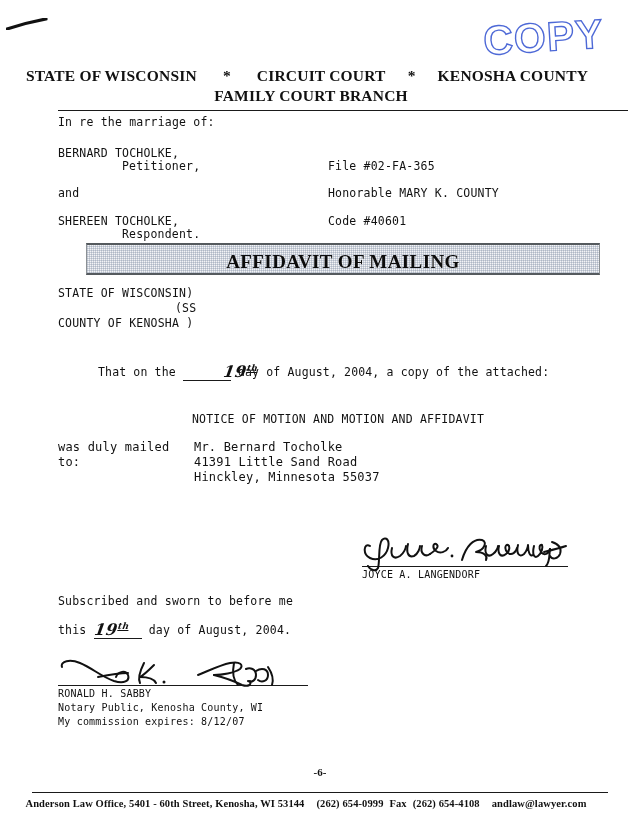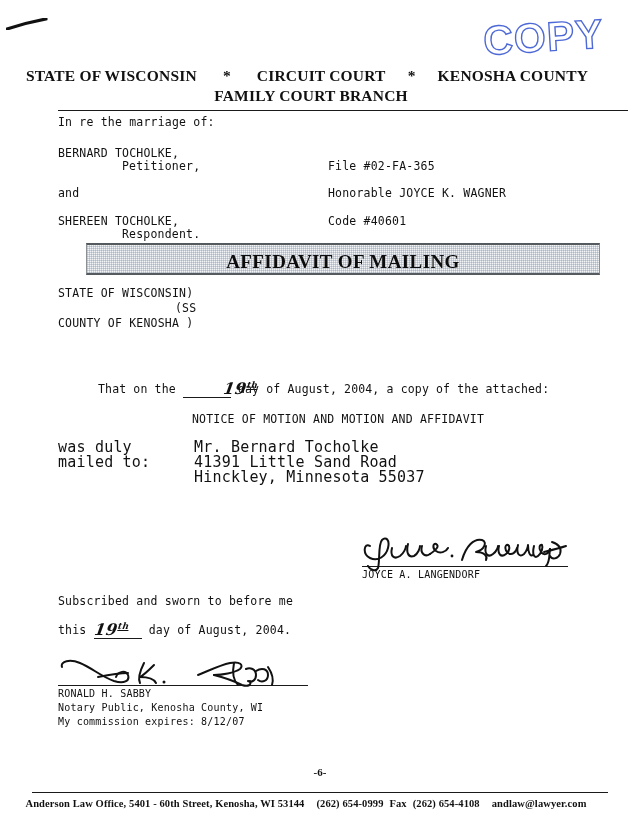--- a/index.html
+++ b/index.html
@@ -118,21 +118,21 @@
 
   
   .body-block {
     left: 58px; top: 348px;
     width: 572px;
     font-size: 11.5px;
     line-height: 15px;
     letter-spacing: 0.15px;
   }
   .body-block .p1 { text-indent: 40px; }
-  .body-block .p2 { margin-top: 34px; text-indent: 40px; position: relative; }
+  .body-block .p2 { margin-top: 17px; text-indent: 40px; position: relative; }
 
   
   .fill-date {
     display: inline-block;
     position: relative;
     width: 48px;
     border-bottom: 1.3px solid #1a1a1a;
     text-align: center;
     vertical-align: baseline;
   }
@@ -159,21 +159,21 @@
     left: 0; top: 412px;
     width: 640px;
     text-align: center;
     padding-left: 18px;
     font-size: 11.5px;
     letter-spacing: 0.2px;
   }
 
   .mailed {
     left: 58px; top: 440px;
-    font-size: 15px;
+    font-size: 12px;
     line-height: 15px;
     letter-spacing: 0.2px;
   }
   .mailed .lbl { display: inline-block; width: 136px; vertical-align: top; }
   .mailed .addr { display: inline-block; vertical-align: top; }
 
   
   .sig-block {
     left: 362px; top: 534px;
     width: 210px;
@@ -272,21 +272,21 @@
   <div class="row">
     <span class="left">BERNARD TOCHOLKE,</span>
   </div>
   <div class="row">
     <span class="left"><span class="indent">Petitioner,</span></span><span class="right">File #02-FA-365</span>
   </div>
 
   <div class="gap"></div>
 
   <div class="row">
-    <span class="left">and</span><span class="right">Honorable JOYCE K. WAGNER</span>
+    <span class="left">and</span><span class="right">Honorable MARY K. COUNTY</span>
   </div>
 
   <div class="gap"></div>
 
   <div class="row">
     <span class="left">SHEREEN TOCHOLKE,</span><span class="right">Code #40601</span>
   </div>
   <div class="row">
     <span class="left"><span class="indent">Respondent.</span></span>
   </div>

